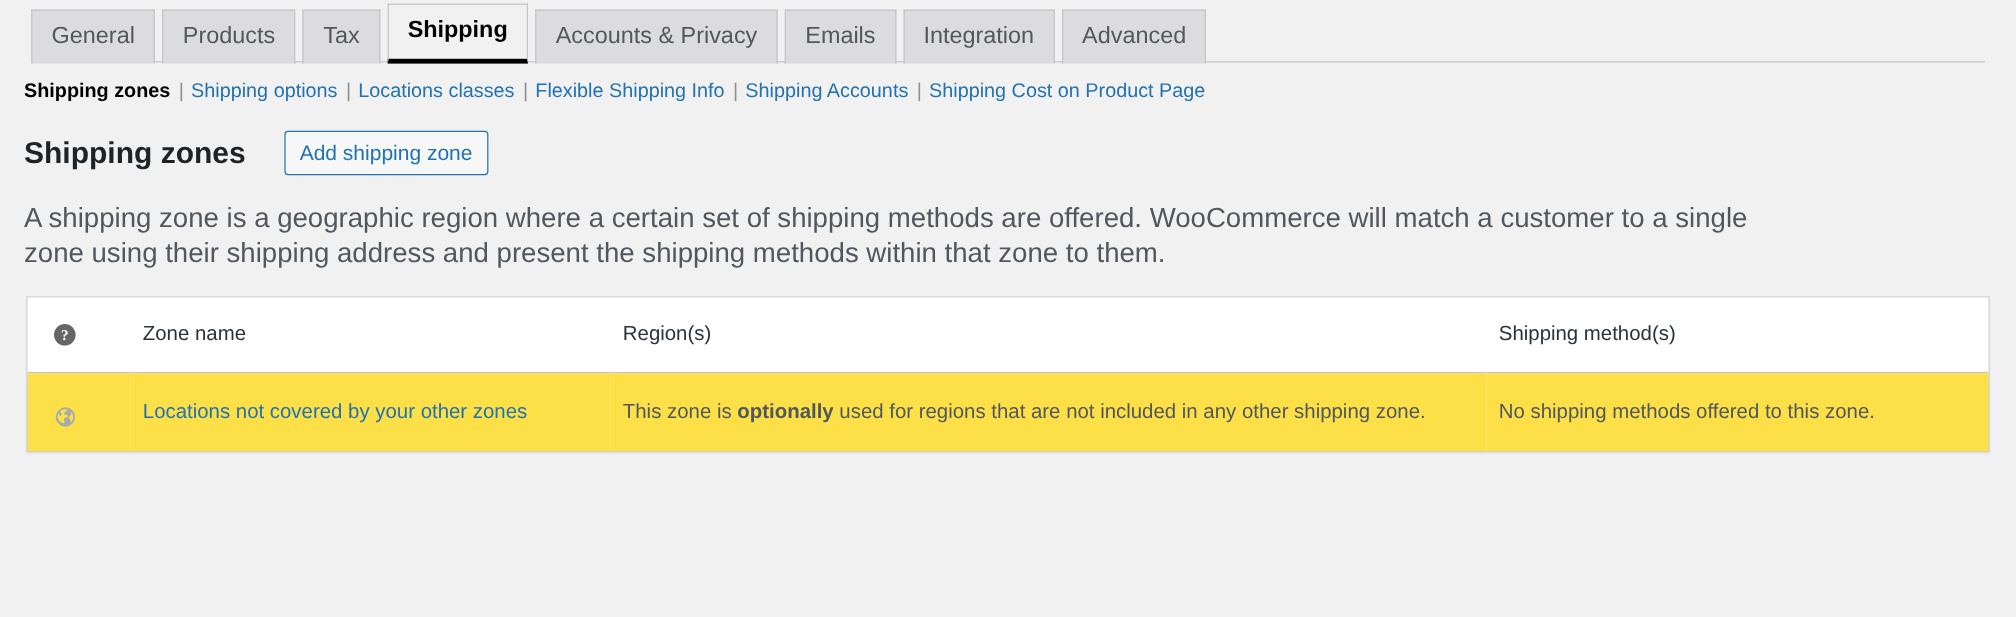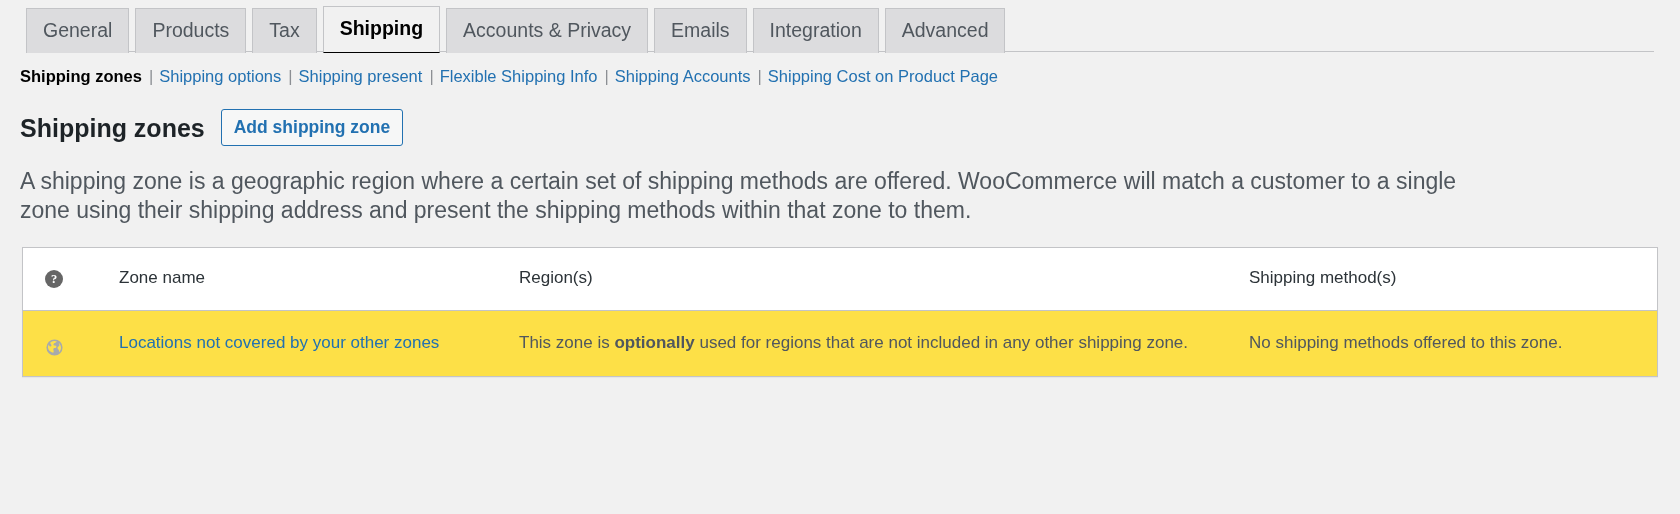--- a/index.html
+++ b/index.html
@@ -46,21 +46,21 @@
     line-height: 27px;
     font-weight: 400;
     background: #dcdcde;
     color: #50575e;
     text-decoration: none;
     white-space: nowrap;
     cursor: pointer;
   }
   .nav-tab-active {
     background: #f1f1f1;
-    border-bottom: 1px solid #000000;
+    border-bottom: 4px solid #000000;
     color: #000;
     font-weight: 600;
     padding-bottom: 10px;
   }
 
   
   .subsubsub {
     list-style: none;
     margin: 12px 0 0;
     padding: 0 0 0 20px;
@@ -106,25 +106,26 @@
     white-space: nowrap;
   }
   .page-title-action {
     display: inline-block;
     border: 1px solid #2271b1;
     border-radius: 3px;
     background: #f6f7f7;
     color: #2271b1;
     font-size: 17.5px;
     line-height: 22px;
-    font-weight: 700;
+    font-weight: 400;
     padding: 6px 12px 7px;
     text-decoration: none;
     cursor: pointer;
     white-space: nowrap;
+    margin-left: 16px;
   }
 
   
   .zone-desc {
     margin: 21px 0 0;
     padding: 0 180px 0 20px;
     font-size: 23px;
     line-height: 29px;
     color: #50575e;
     max-width: 1500px;
@@ -217,21 +218,21 @@
 <ul class="subsubsub">
   <li>
     <a class="current">Shipping zones</a>
     <span class="sep">|</span>
   </li>
   <li>
     <a>Shipping options</a>
     <span class="sep">|</span>
   </li>
   <li>
-    <a>Shipping present</a>
+    <a>Locations classes</a>
     <span class="sep">|</span>
   </li>
   <li>
     <a>Flexible Shipping Info</a>
     <span class="sep">|</span>
   </li>
   <li>
     <a>Shipping Accounts</a>
     <span class="sep">|</span>
   </li>

